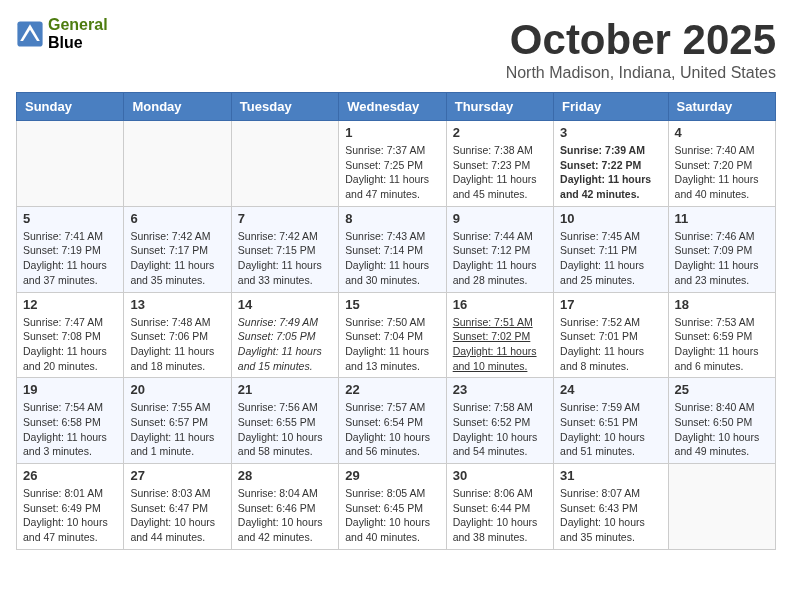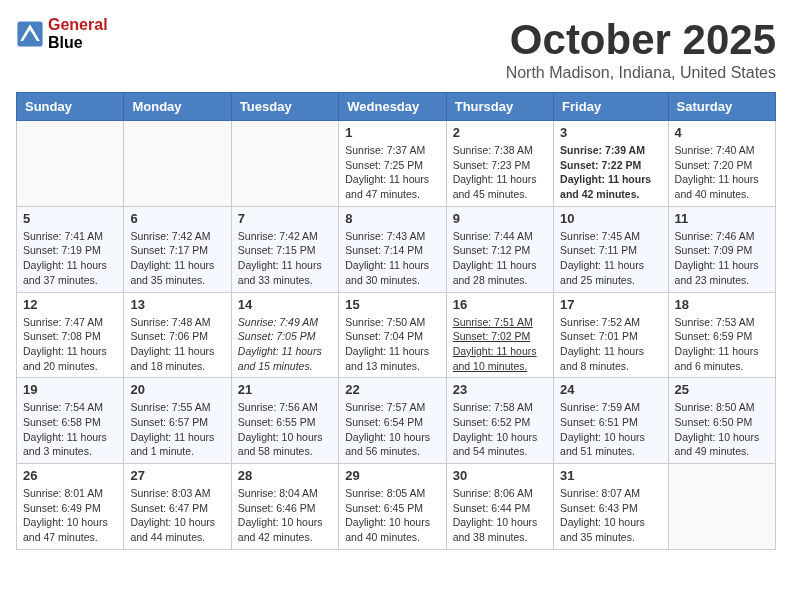--- a/index.html
+++ b/index.html
@@ -81,21 +81,21 @@
 <body>
 
 <div class="header">
   <div class="logo">
     <svg class="logo-icon" viewBox="0 0 40 40">
       <rect x="2" y="2" width="36" height="36" rx="4" fill="#4a7fc1"></rect>
       <polygon points="20,6 34,30 6,30" fill="white"></polygon>
       <polygon points="20,14 30,30 10,30" fill="#4a7fc1"></polygon>
     </svg>
     <div>
-      <div style="font-size:16px;font-weight:bold;color:#b91c1c;">General</div>
+      <div style="font-size:16px;font-weight:bold;color:#4d7c0f;">General</div>
       <div style="font-size:16px;font-weight:bold;color:#000000;">Blue</div>
     </div>
   </div>
   <div class="title-block">
     <div class="month-title">October 2025</div>
     <div class="location">North Madison, Indiana, United States</div>
   </div>
 </div>
 
 <table>
@@ -284,21 +284,21 @@
         </td>
         <td>
           <div class="day-num">24</div>
           <div class="day-info" style="white-space: pre-line;">Sunrise: 7:59 AM
 Sunset: 6:51 PM
 Daylight: 10 hours
 and 51 minutes.</div>
         </td>
         <td>
           <div class="day-num">25</div>
-          <div class="day-info" style="white-space: pre-line;">Sunrise: 8:50 AM
+          <div class="day-info" style="white-space: pre-line;">Sunrise: 8:40 AM
 Sunset: 6:50 PM
 Daylight: 10 hours
 and 49 minutes.</div>
         </td>
       </tr>
       <tr>
         <td>
           <div class="day-num">26</div>
           <div class="day-info" style="white-space: pre-line;">Sunrise: 8:01 AM
 Sunset: 6:49 PM

